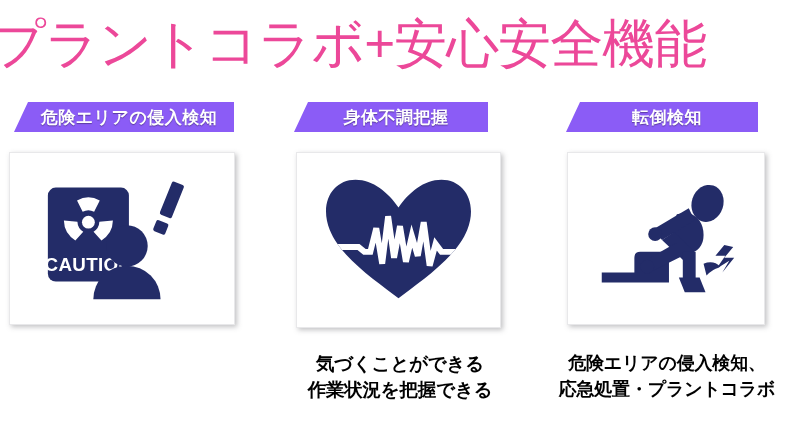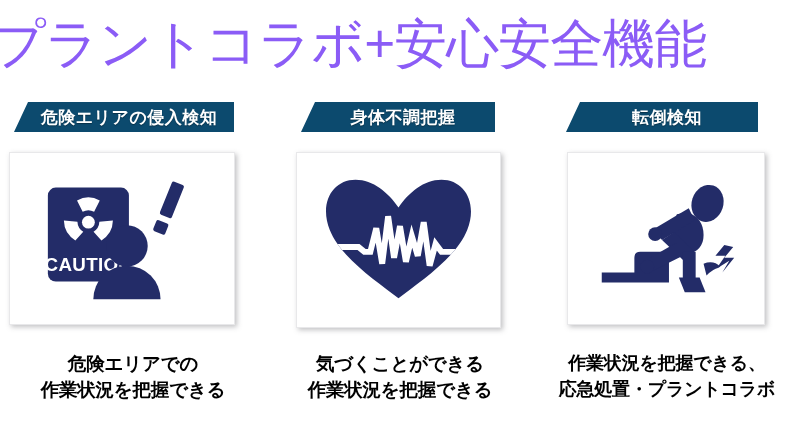--- a/index.html
+++ b/index.html
@@ -24,21 +24,21 @@
     width: 698px;
     height: 86px;
     display: flex;
     align-items: center;
     justify-content: center;
     font-size: 53px;
     font-weight: 400;
     letter-spacing: -1px;
     line-height: 1;
     white-space: nowrap;
-    color: #8b5cf6;
+    color: #ec4899;
     text-align: right;
   }
 
   
   #columns {
     position: absolute;
     left: 0;
     top: 94px;
     width: 800px;
     height: 335px;
@@ -51,40 +51,40 @@
   }
   .column.c1 { left: 0px; }
   .column.c2 { left: 267px; }
   .column.c3 { left: 534px; }
 
   
   .banner {
     position: absolute;
     top: 8px;
     height: 30px;
-    background: #0c4a6e;
+    background: #8b5cf6;
     -webkit-clip-path: polygon(14px 0, 100% 0, 100% 100%, 0 100%);
     clip-path: polygon(14px 0, 100% 0, 100% 100%, 0 100%);
     display: flex;
     align-items: center;
     justify-content: center;
     box-sizing: border-box;
   }
   .banner-label {
     color: #ffffff;
     font-size: 17px;
     font-weight: 700;
     letter-spacing: 0.5px;
     line-height: 1;
     white-space: nowrap;
     text-shadow: 0 1px 1px rgba(0,0,0,0.35);
     padding-left: 10px;
   }
   .c1 .banner { left: 14px;  width: 220px; }
-  .c2 .banner { left: 34px;  width: 194px; }
+  .c2 .banner { left: 27px;  width: 194px; }
   .c3 .banner { left: 32px;  width: 192px; }
 
   
   .icon-card {
     position: absolute;
     top: 58px;
     background: #ffffff;
     border: 1px solid #e8e8ea;
     box-shadow: 2px 2px 5px rgba(120,120,125,0.45);
     box-sizing: border-box;
@@ -145,24 +145,20 @@
 
         <text x="79" y="119" fill="#ffffff" text-anchor="middle" font-family="&quot;Liberation Sans&quot;, sans-serif" font-size="19" font-weight="700" letter-spacing="0.3">CAUTION</text>
 
         <g fill="#232c68">
           <circle cx="118" cy="94" r="21"></circle>
           <path d="M 84 148 A 34 34 0 0 1 152 148 Z"></path>
         </g>
       </svg>
     </div>
 
-    <div class="caption">
-      <span class="line">危険エリアでの</span>
-      <span class="line">作業状況を把握できる</span>
-    </div>
   </div>
 
   <div class="column c2">
 
     <div class="banner">
       <span class="banner-label">身体不調把握</span>
     </div>
 
     <div class="icon-card">
       <svg viewBox="0 0 205 176" xmlns="http://www.w3.org/2000/svg">
@@ -227,18 +223,18 @@
 
           <path d="M 112 126 L 133 126 L 139 141 L 118 141 Z"></path>
 
           <path d="M 158 93 L 149 104 L 159 104 L 150 117 L 163 109 L 156 121 L 168 106 L 158 106 L 167 95 Z"></path>
           <path d="M 137 112 Q 147 108 154 115 Q 145 118 140 124 Z"></path>
         </g>
       </svg>
     </div>
 
     <div class="caption">
-      <span class="line">作業状況を把握できる、</span>
+      <span class="line">危険エリアの侵入検知、</span>
       <span class="line">応急処置・プラントコラボ</span>
     </div>
   </div>
 
 </div>
 
 </body></html>

